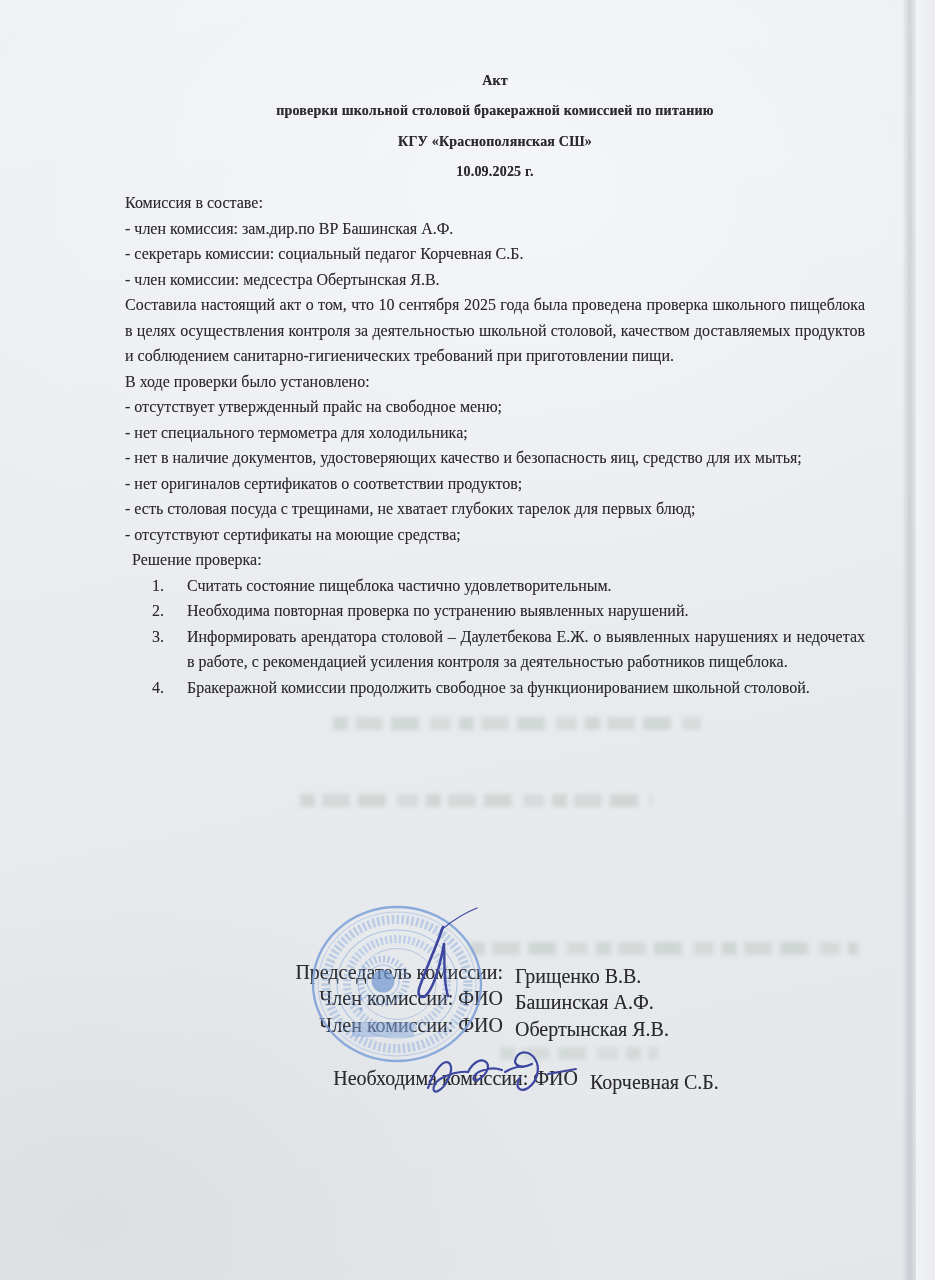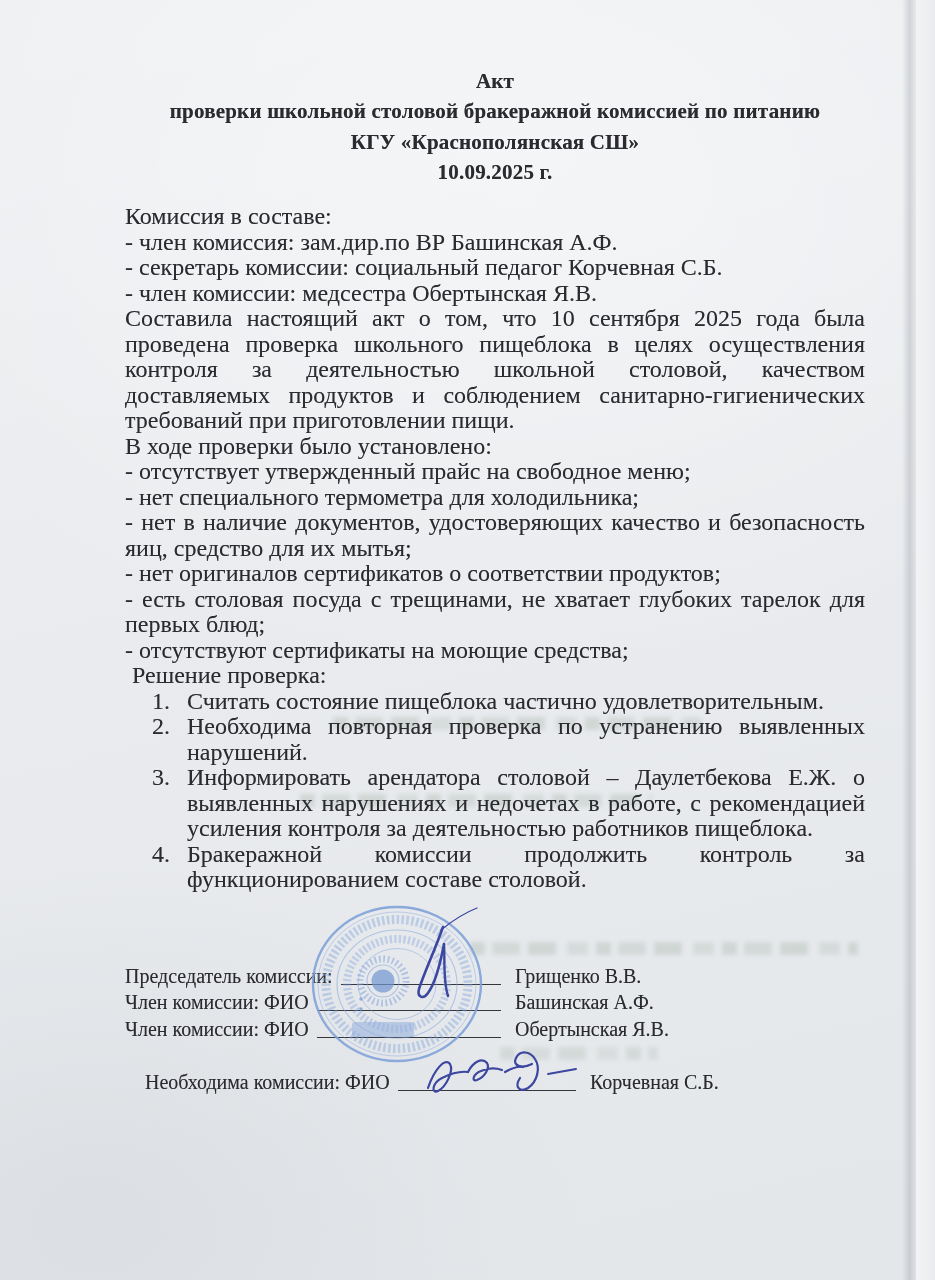--- a/index.html
+++ b/index.html
@@ -17,43 +17,43 @@
   }
   .page *{box-sizing:border-box;}
   
   .fold-shadow{position:absolute;left:902px;top:0;width:14px;height:1280px;
     background:linear-gradient(90deg,rgba(160,165,172,0) 0%,rgba(150,155,163,0.35) 55%,rgba(160,165,172,0.1) 100%);}
   .fold-strip{position:absolute;left:916px;top:0;width:19px;height:1280px;
     background:linear-gradient(90deg,#f2f3f5 0%,#edeff1 60%,#e9ebee 100%);}
 
   .title-block{
     position:absolute;top:66px;left:125px;width:740px;
-    text-align:center;font-weight:bold;font-size:21px;line-height:30.3px;
+    text-align:center;font-weight:bold;font-size:14px;line-height:30.3px;
     letter-spacing:0.2px;
     text-shadow:0 0 0.5px rgba(35,35,40,0.5);
   }
   .body-block{
-    position:absolute;top:204px;left:125px;width:740px;
-    font-size:24px;line-height:25.5px;
+    position:absolute;top:190px;left:125px;width:740px;
+    font-size:16px;line-height:25.5px;
     text-shadow:0 0 0.4px rgba(40,40,45,0.35);
   }
   .body-block p{margin:0;}
   .justify{text-align:justify;}
   .indent-sm{padding-left:7px;}
   .decision{display:flex;}
   .dnum{flex:0 0 35px;margin-left:27px;}
   .dtext{flex:1;text-align:justify;}
 
   .sig-block{
     position:absolute;top:961px;left:125px;width:740px;
     font-size:20px;
     text-shadow:0 0 0.4px rgba(40,40,45,0.35);
   }
   .sig-row{display:flex;align-items:flex-end;height:26.5px;}
-  .sig-left{display:flex;width:378px;align-items:flex-end;}
+  .sig-left{display:flex;width:378px;align-items:flex-end;flex-direction:column;}
   .sig-label{white-space:nowrap;}
   .sig-line{flex:1;border-bottom:1.6px solid #35363c;margin:0 2px 3px 8px;height:18px;}
   .sig-name{margin-left:12px;white-space:nowrap;margin-top:40px;}
   .sig-row.secretary{margin-top:27px;padding-left:20px;}
   .sig-row.secretary .sig-left{width:433px;}
 
   
   .ghost{position:absolute;height:13px;filter:blur(2.1px);opacity:0.5;
     background:repeating-linear-gradient(90deg,
       rgba(148,164,150,0.55) 0 15px, rgba(148,164,150,0) 15px 22px,
@@ -109,21 +109,21 @@
     <div class="decision">
       <span class="dnum">2.</span>
       <span class="dtext">Необходима повторная проверка по устранению выявленных нарушений.</span>
     </div>
     <div class="decision">
       <span class="dnum">3.</span>
       <span class="dtext">Информировать арендатора столовой – Даулетбекова Е.Ж. о выявленных нарушениях и недочетах в работе, с рекомендацией усиления контроля за деятельностью работников пищеблока.</span>
     </div>
     <div class="decision">
       <span class="dnum">4.</span>
-      <span class="dtext">Бракеражной комиссии продолжить контроль за функционированием составе столовой.</span>
+      <span class="dtext">Бракеражной комиссии продолжить свободное за функционированием школьной столовой.</span>
     </div>
   </div>
 
   <div class="sig-block">
     <div class="sig-row">
       <span class="sig-left">
         <span class="sig-label">Председатель комиссии:</span>
         <span class="sig-line"></span>
       </span>
       <span class="sig-name">Грищенко В.В.</span>

